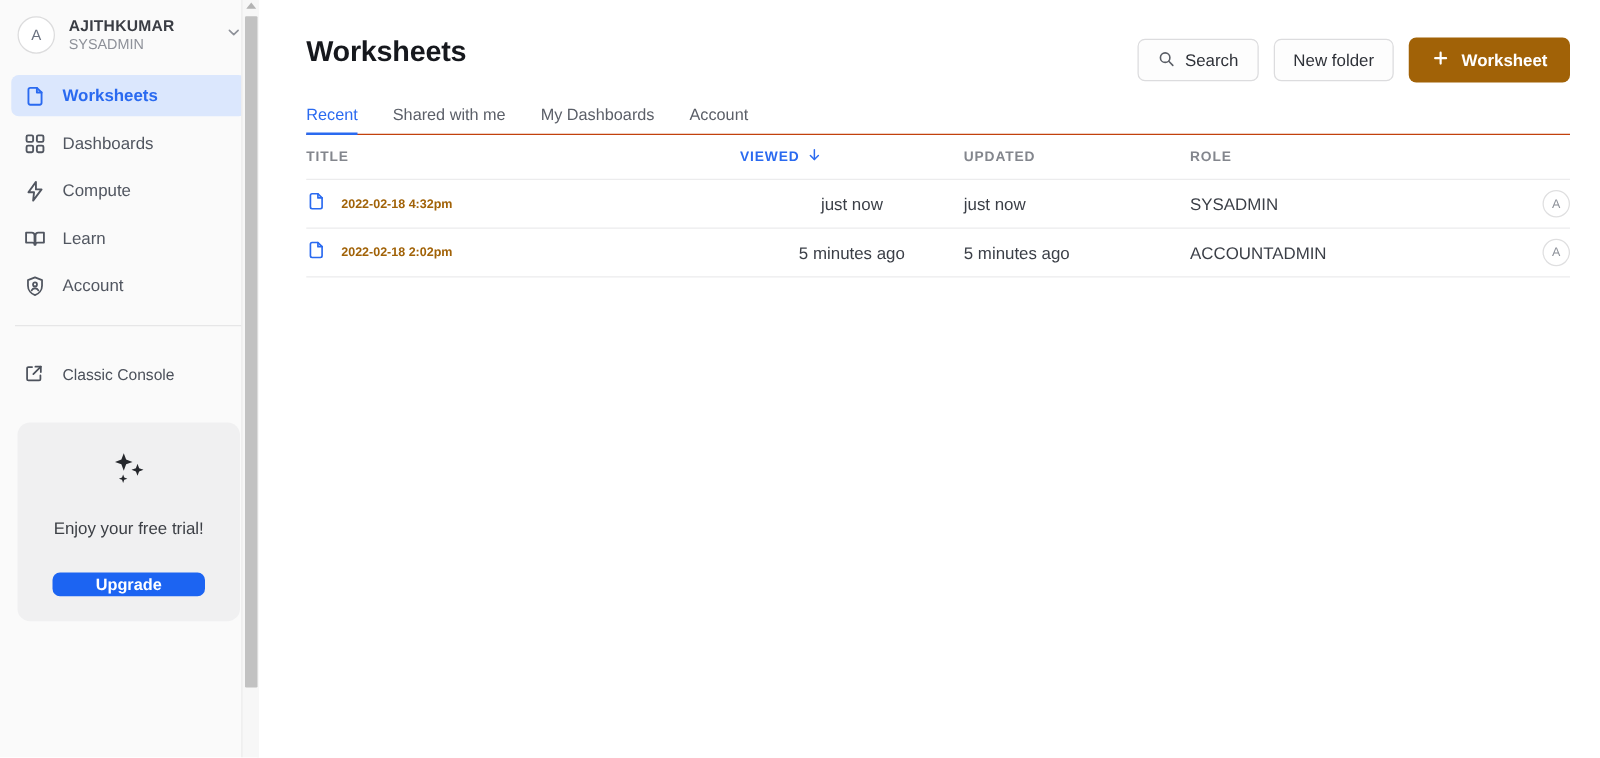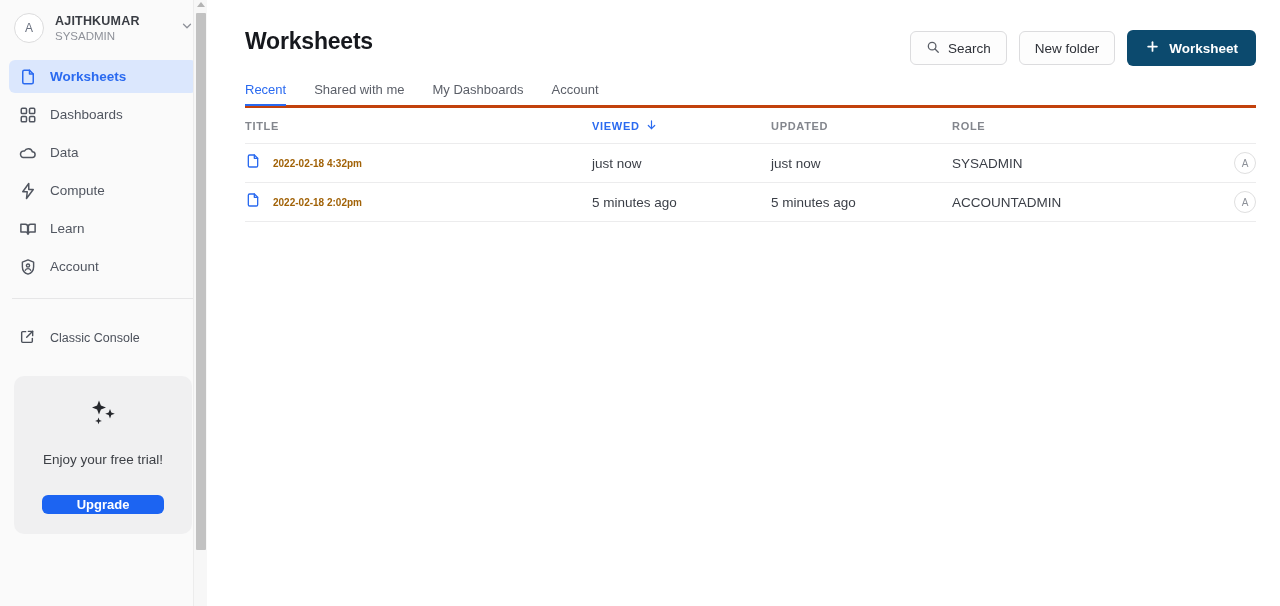--- a/index.html
+++ b/index.html
@@ -112,49 +112,49 @@
     display: flex; align-items: center; justify-content: center;
     height: 34px; padding: 0 15px;
     background: #fdfdfd; border: 1px solid #dcdcde; border-radius: 6px;
     font-size: 13.5px; color: #2e3138; cursor: pointer;
     font-family: inherit; white-space: nowrap;
   }
   .btn-light .ico { margin-right: 8px; display: block; }
   .btn-primary {
     display: flex; align-items: center; justify-content: center;
     height: 36px; padding: 0 18px;
-    background: #0c4a6e; border: none; border-radius: 6px;
+    background: #a16207; border: none; border-radius: 6px;
     font-size: 13.5px; font-weight: bold; color: #fff; cursor: pointer;
     font-family: inherit; white-space: nowrap;
   }
   .btn-primary .plus { margin-right: 9px; display: block; }
 
   .tabs {
     display: flex; align-items: flex-end; gap: 28px;
     margin: 14px 24px 0 38px;
-    border-bottom: 3px solid #c2410c;
+    border-bottom: 1px solid #c2410c;
     height: 28px;
   }
   .tab {
     font-size: 13px; color: #5b5f68; cursor: pointer;
     padding-bottom: 7px; border-bottom: 2px solid transparent;
     margin-bottom: -1px; white-space: nowrap;
   }
   .tab.active { color: #2a6af0; border-bottom-color: #2a6af0; }
 
   
   .table { margin: 0 24px 0 38px; }
   .row {
     display: flex; align-items: center;
     border-bottom: 1px solid #ececed;
   }
   .row.head { height: 36px; }
   .row.data { height: 39px; cursor: pointer; }
   .c-title { width: 347px; flex: 0 0 347px; display: flex; align-items: center; }
-  .c-viewed { width: 179px; flex: 0 0 179px; }
+  .c-viewed { width: 179px; flex: 0 0 179px; text-align: center; }
   .c-updated { width: 181px; flex: 0 0 181px; }
   .c-role { flex: 1; }
   .c-owner { width: 42px; flex: 0 0 42px; display: flex; justify-content: flex-end; }
   .th {
     font-size: 11px; color: #83868d; letter-spacing: .7px;
     font-weight: bold; white-space: nowrap;
   }
   .th.sorted { color: #2a6af0; display: flex; align-items: center; }
   .th.sorted .arrow { margin-left: 6px; display: block; }
   .doc-ico { flex: 0 0 16px; margin-right: 12px; display: block; }
@@ -207,28 +207,20 @@
           <svg width="18" height="18" viewBox="0 0 24 24" fill="none" stroke="#515660" stroke-width="2" stroke-linecap="round" stroke-linejoin="round">
             <rect x="3" y="3" width="7" height="7" rx="1.5"></rect>
             <rect x="14" y="3" width="7" height="7" rx="1.5"></rect>
             <rect x="3" y="14" width="7" height="7" rx="1.5"></rect>
             <rect x="14" y="14" width="7" height="7" rx="1.5"></rect>
           </svg>
         </span>
         <span class="lbl">Dashboards</span>
       </div>
 
-      <div class="nav-item">
-        <span class="ico">
-          <svg width="18" height="18" viewBox="0 0 24 24" fill="none" stroke="#515660" stroke-width="2" stroke-linecap="round" stroke-linejoin="round">
-            <path d="M5.5 18h12a3.8 3.8 0 0 0 .3-7.6A5.6 5.6 0 0 0 7.4 9.3 4.3 4.3 0 0 0 5.5 18z"></path>
-          </svg>
-        </span>
-        <span class="lbl">Data</span>
-      </div>
 
       <div class="nav-item">
         <span class="ico">
           <svg width="18" height="18" viewBox="0 0 24 24" fill="none" stroke="#515660" stroke-width="2" stroke-linecap="round" stroke-linejoin="round">
             <polygon points="13 2 5 13 11 13 10 22 19 10 13 10 13 2"></polygon>
           </svg>
         </span>
         <span class="lbl">Compute</span>
       </div>
 

